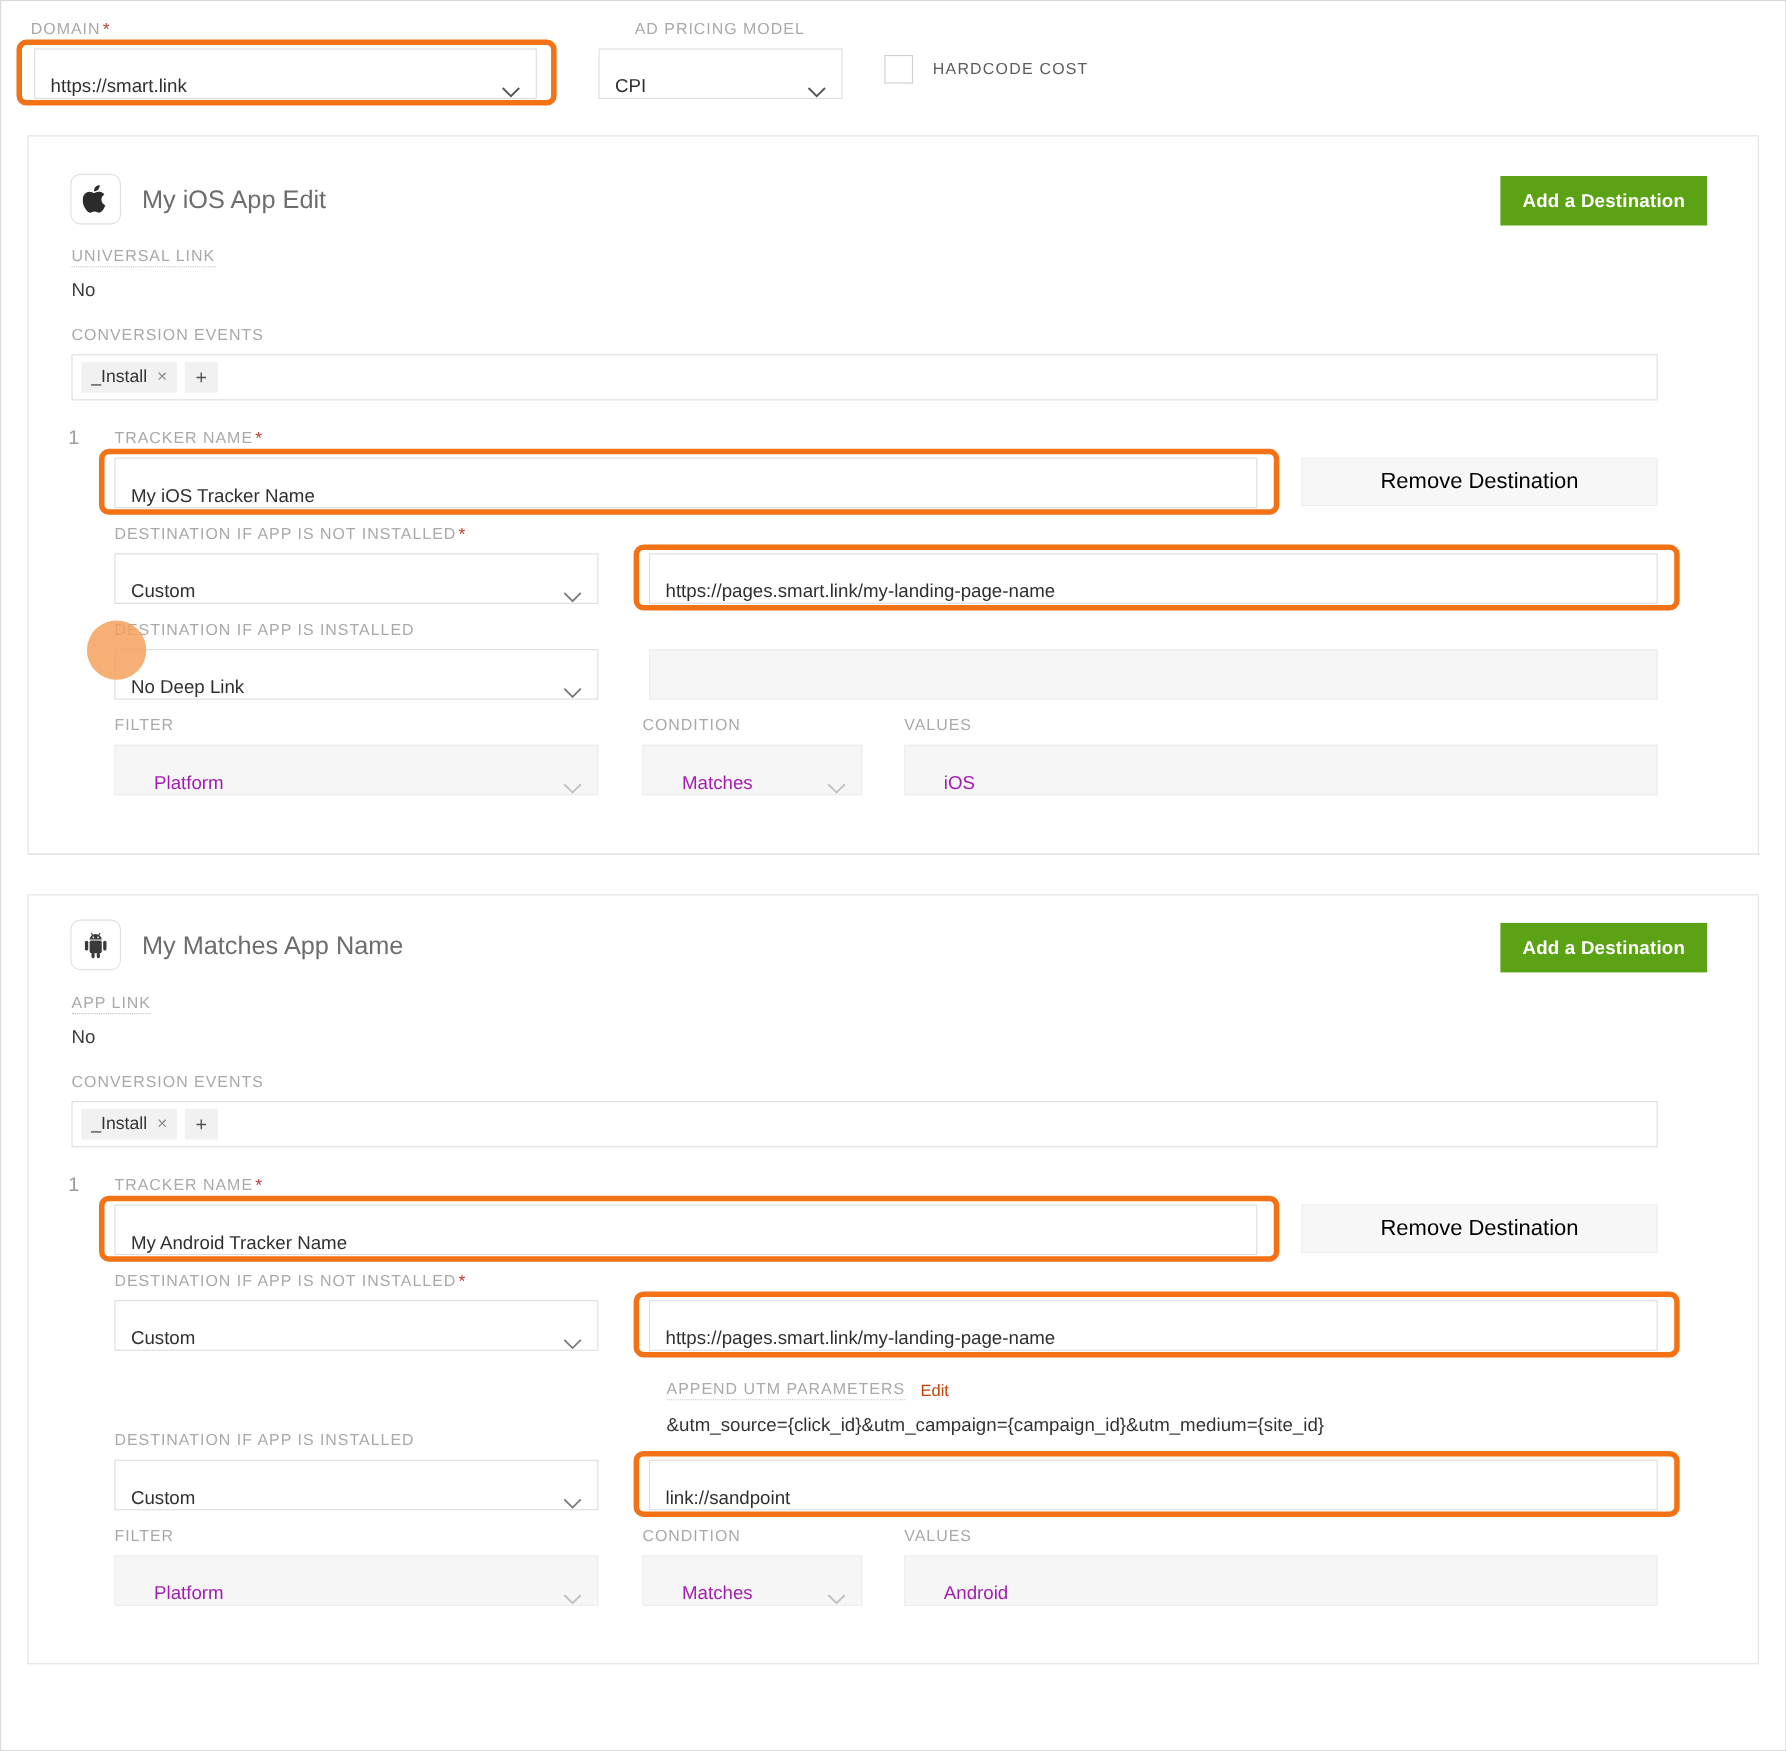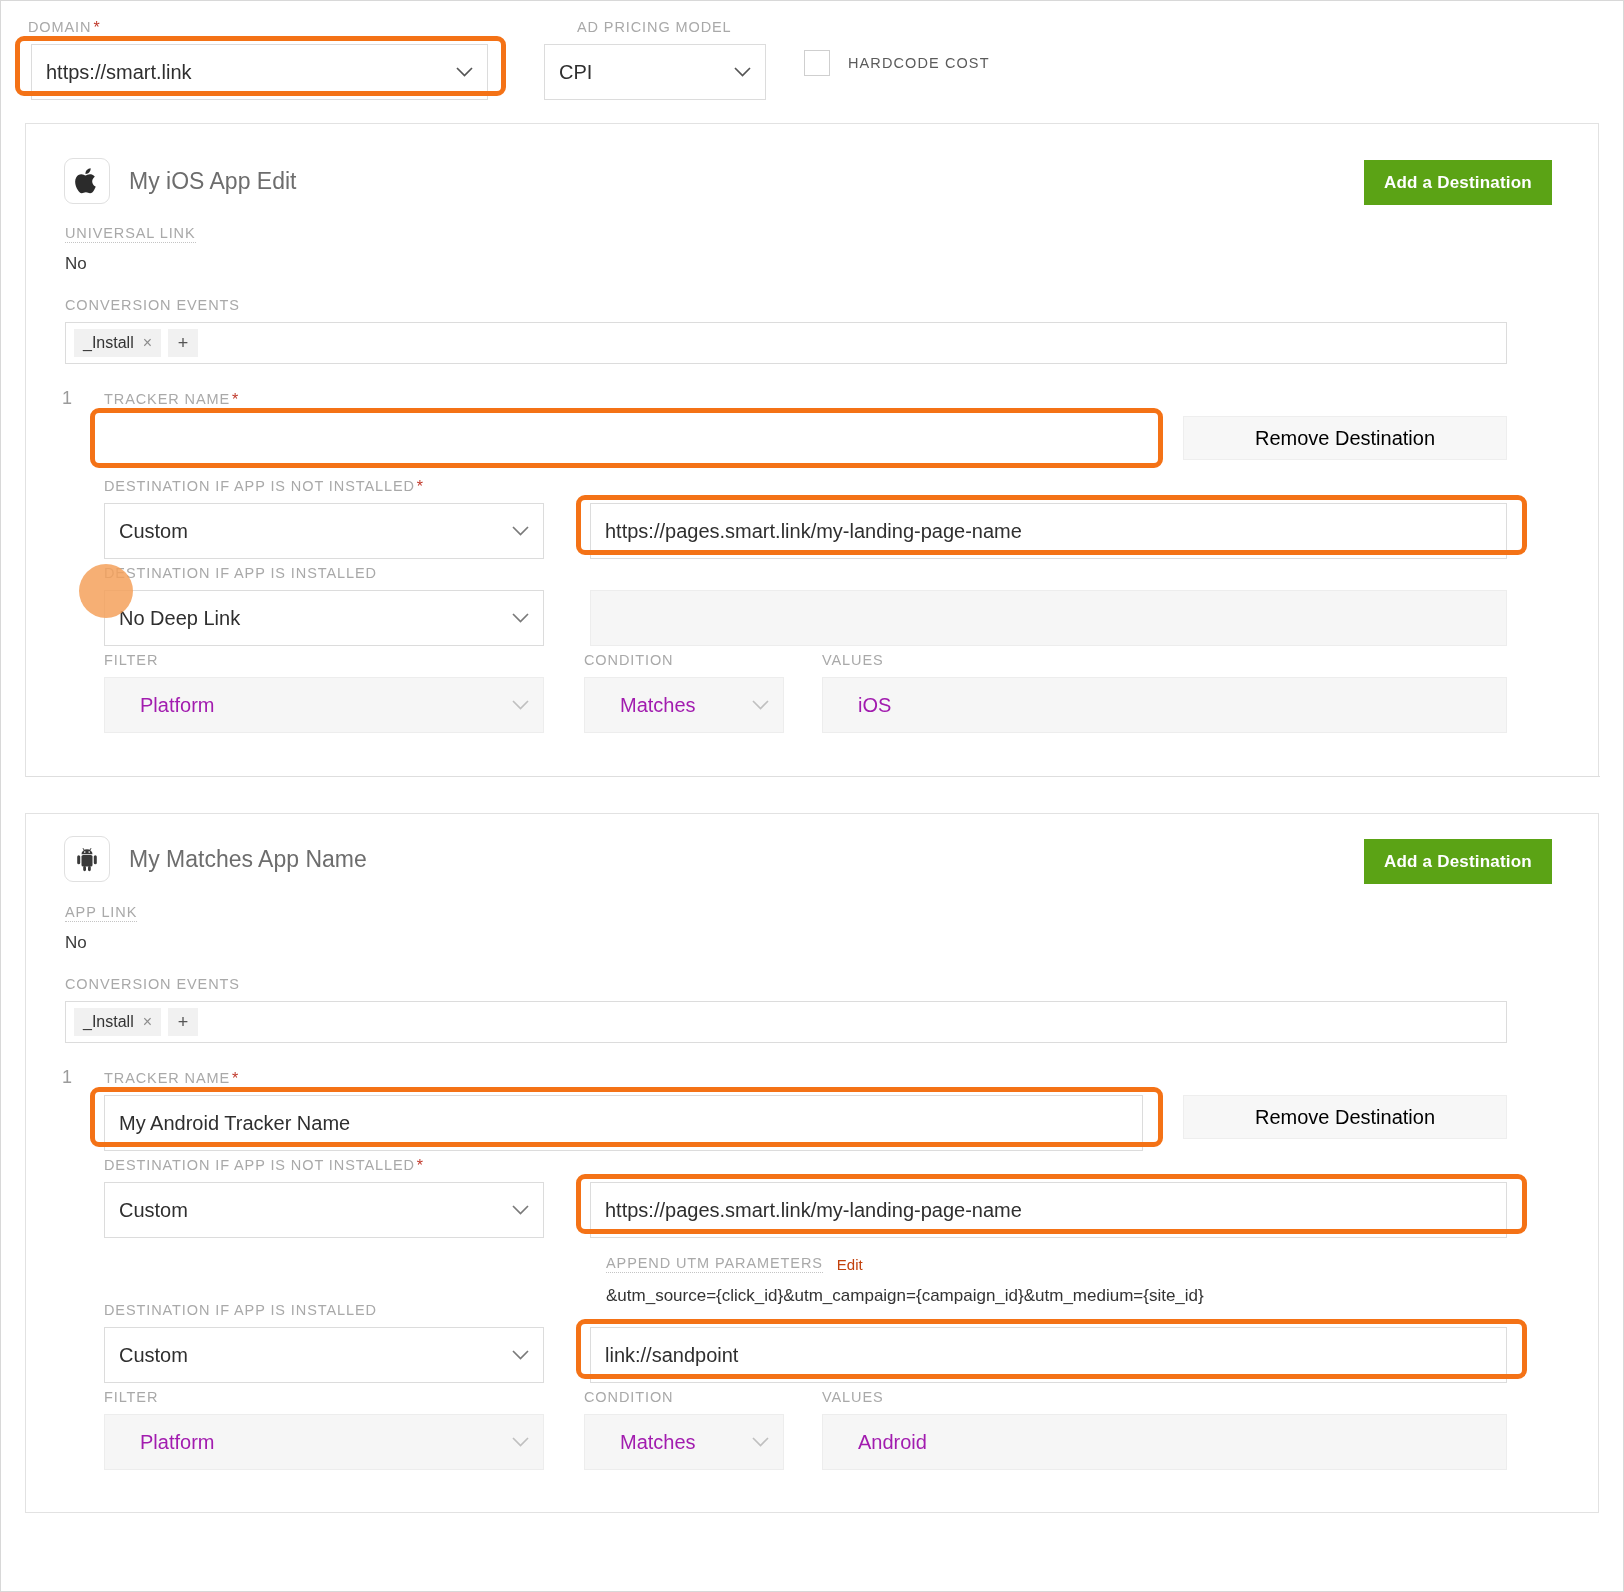--- a/index.html
+++ b/index.html
@@ -38,27 +38,27 @@
     color: #c0392b;
     font-size: 16px;
     line-height: 1;
     position: relative;
     top: 1px;
     margin-left: 2px;
   }
 
   .ctl {
     position: relative;
-    height: 56px;
+    height: 46px;
     border: 1px solid #dcdcdc;
     background: #ffffff;
     display: flex;
-    align-items: center;
+    align-items: flex-end;
     padding: 0 14px;
-    font-size: 20px;
+    font-size: 17px;
     color: #2f2f2f;
   }
   .ctl.disabled {
     background: #f6f6f6;
     border-color: #ededed;
     color: #a21caf;
     padding-left: 35px;
   }
   .ctl .val { flex: 1; overflow: hidden; white-space: nowrap; }
 
@@ -266,20 +266,23 @@
         <span>_Install</span>
         <span class="x">×</span>
       </span>
       <span class="chip-add">+</span>
     </div>
 
     <div class="idx-num" style="position:absolute;left:36px;top:264px;">1</div>
 
     <div style="position:absolute;left:78px;top:266px;">
       <span class="fld-label">TRACKER NAME</span><span class="req">*</span>
+    </div>
+    <div class="ctl" style="position:absolute;left:78px;top:292px;width:1039px;">
+      <span class="val">My iOS Tracker Name</span>
     </div>
     <div class="hl" style="left:64px;top:284px;width:1073px;height:60px;"></div>
 
     <button class="btn-remove" style="position:absolute;left:1157px;top:292px;">Remove Destination</button>
 
     <div style="position:absolute;left:78px;top:353px;">
       <span class="fld-label">DESTINATION IF APP IS NOT INSTALLED</span><span class="req">*</span>
     </div>
     <div class="ctl" style="position:absolute;left:78px;top:379px;width:440px;">
       <span class="val">Custom</span>

